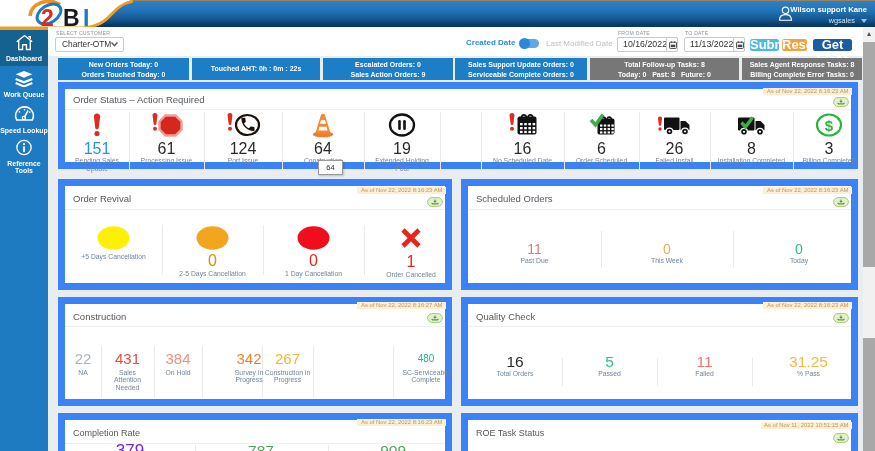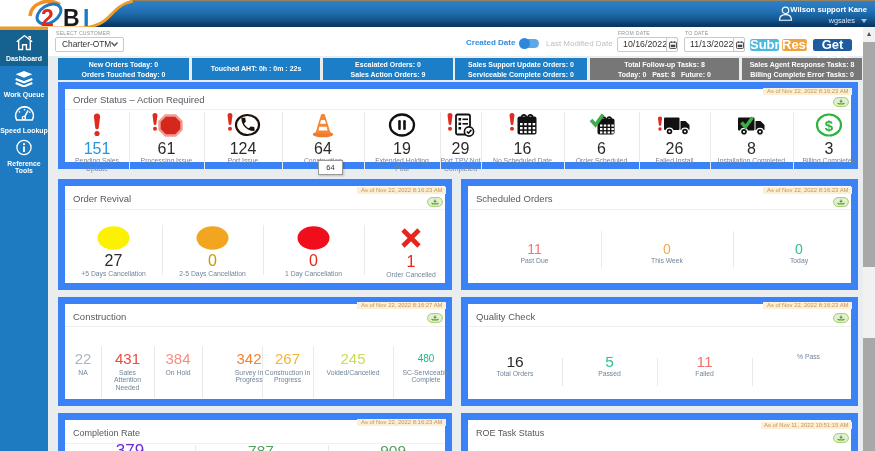--- a/index.html
+++ b/index.html
@@ -194,36 +194,20 @@
   <div class="col" style="left:299px;top:23px;width:76px">
     <div style="height:28px"><svg width="28" height="26" viewBox="0 0 28 26">
             <ellipse cx="14" cy="13" rx="12" ry="10.5" fill="none" stroke="#111" stroke-width="2.3"></ellipse>
             <rect x="10.2" y="8" width="2.6" height="10" rx="1.3" fill="#111"></rect>
             <rect x="15.2" y="8" width="2.6" height="10" rx="1.3" fill="#111"></rect>
           </svg></div>
     <div class="num">19</div>
     <div class="lbl">Extended Holding<br>Pool</div>
   </div>
 
-  <div class="col" style="left:375px;top:23px;width:41px">
-    <div style="height:28px"><svg width="30" height="26" viewBox="0 0 30 26">
-            <path d="M4,1 C5.6,1 6.6,2 6.45,3.6 L5.4,11.5 C5.3,12.4 4.8,13 4,13 C3.2,13 2.7,12.4 2.6,11.5 L1.55,3.6 C1.4,2 2.4,1 4,1 Z" fill="#e02b20"></path>
-            <circle cx="4" cy="16.8" r="2" fill="#e02b20"></circle>
-            <rect x="10" y="2.5" width="14" height="20" rx="1.5" fill="#fff" stroke="#111" stroke-width="1.8"></rect>
-            <rect x="12.5" y="6" width="2.6" height="2.6" fill="#111"></rect>
-            <rect x="16.5" y="6.5" width="5.5" height="1.6" fill="#111"></rect>
-            <rect x="12.5" y="10.5" width="2.6" height="2.6" fill="#111"></rect>
-            <rect x="16.5" y="11" width="5.5" height="1.6" fill="#111"></rect>
-            <rect x="12.5" y="15" width="2.6" height="2.6" fill="#111"></rect>
-            <circle cx="23" cy="19.5" r="4.6" fill="#fff" stroke="#111" stroke-width="1.6"></circle>
-            <path d="M20.8,19.5 L22.5,21.2 L25.4,17.9" fill="none" stroke="#111" stroke-width="1.6"></path>
-          </svg></div>
-    <div class="num">29</div>
-    <div class="lbl">Port TPV Not<br>Completed</div>
-  </div>
 
   <div class="col" style="left:416px;top:23px;width:83px">
     <div style="height:28px"><svg width="30" height="26" viewBox="0 0 30 26">
             <path d="M4,1 C5.6,1 6.6,2 6.45,3.6 L5.4,11.5 C5.3,12.4 4.8,13 4,13 C3.2,13 2.7,12.4 2.6,11.5 L1.55,3.6 C1.4,2 2.4,1 4,1 Z" fill="#e02b20"></path>
             <circle cx="4" cy="16.8" r="2" fill="#e02b20"></circle>
             <rect x="9.5" y="4.5" width="19" height="18" rx="2" fill="#111"></rect>
             <path d="M13.5,5.5 a2.4,2.6 0 1 1 4.8,0" fill="none" stroke="#111" stroke-width="1.7"></path>
             <path d="M20,5.5 a2.4,2.6 0 1 1 4.8,0" fill="none" stroke="#111" stroke-width="1.7"></path>
             <g fill="#fff">
               <rect x="12" y="11" width="2.6" height="2.3"></rect>
@@ -319,21 +303,20 @@
         <path d="M8,2.6 L8,5 M6.7,3.9 L8,5.3 L9.3,3.9" stroke="#44821f" stroke-width="1" fill="none"></path>
         <path d="M5,5.8 L5,6.9 L11,6.9 L11,5.8" stroke="#44821f" stroke-width="1" fill="none"></path>
       </svg>
   <div class="vdiv" style="left:97px;top:39px;height:50px"></div>
   <div class="vdiv" style="left:198px;top:39px;height:50px"></div>
   <div class="vdiv" style="left:299px;top:39px;height:50px"></div>
   <div class="col" style="left:0;top:40px;width:97px">
     <div style="height:26px"><svg width="33" height="24">
             <ellipse cx="16.5" cy="12" rx="16" ry="11.7" fill="#fcf003"></ellipse>
           </svg></div>
-    <div class="num">27</div>
     <div class="lbl" style="margin-top:1px">+5 Days Cancellation</div>
   </div>
   <div class="col" style="left:97px;top:40px;width:101px">
     <div style="height:26px"><svg width="33" height="24">
             <ellipse cx="16.5" cy="12" rx="16" ry="11.7" fill="#f2a51e"></ellipse>
           </svg></div>
     <div class="num" style="color:#c79a00">0</div>
     <div class="lbl" style="margin-top:1px">2-5 Days Cancellation</div>
   </div>
   <div class="col" style="left:198px;top:40px;width:101px">
@@ -405,24 +388,20 @@
     <div class="lbl" style="margin-top:2px">On Hold</div>
   </div>
   <div class="col" style="left:154px;top:46px;width:60px">
     <div class="num" style="font-size:15px;color:#f4802c">342</div>
     <div class="lbl" style="margin-top:2px">Survey in<br>Progress</div>
   </div>
   <div class="col" style="left:197px;top:46px;width:51px">
     <div class="num" style="font-size:15px;color:#f6b433">267</div>
     <div class="lbl" style="margin-top:2px">Construction in<br>Progress</div>
   </div>
-  <div class="col" style="left:248px;top:46px;width:80px">
-    <div class="num" style="font-size:15px;color:#cbdb56">245</div>
-    <div class="lbl" style="margin-top:2px">Voided/Cancelled</div>
-  </div>
   <div class="col" style="left:328px;top:46px;width:66px">
     <div class="num" style="font-size:10px;color:#15bd8d">480</div>
     <div class="lbl" style="margin-top:2px">SC-Serviceable<br>Complete</div>
   </div>
 </div>
 
 <div class="card" style="left:461px;top:296.5px;width:397px;height:109px">
   <div class="ctitle" style="top:7px">Quality Check</div>
   <div class="chl" style="top:22.5px"></div>
   <div class="ribbon" style="top:-2px">As of Nov 22, 2022 8:16:23 AM</div>
@@ -440,20 +419,21 @@
   </div>
   <div class="col" style="left:94px;top:49px;width:95px">
     <div class="num" style="font-size:15.5px;color:#2cbf97">5</div>
     <div class="lbl">Passed</div>
   </div>
   <div class="col" style="left:189px;top:49px;width:95px">
     <div class="num" style="font-size:15.5px;color:#f4736e">11</div>
     <div class="lbl">Failed</div>
   </div>
   <div class="col" style="left:284px;top:49px;width:113px">
+    <div class="num" style="font-size:15.5px;color:#f7b844">31.25</div>
     <div class="lbl">% Pass</div>
   </div>
 </div>
 
 <div class="card" style="left:58px;top:412.5px;width:394px;height:39px;border-bottom:none">
   <div class="ctitle" style="top:8px;font-size:9px">Completion Rate</div>
   <div class="chl" style="top:23.5px"></div>
   <div class="ribbon" style="top:-1px">As of Nov 22, 2022 8:16:23 AM</div>
   <div class="vdiv" style="left:130px;top:25px;height:14px"></div>
   <div class="vdiv" style="left:262.6px;top:25px;height:14px"></div>

